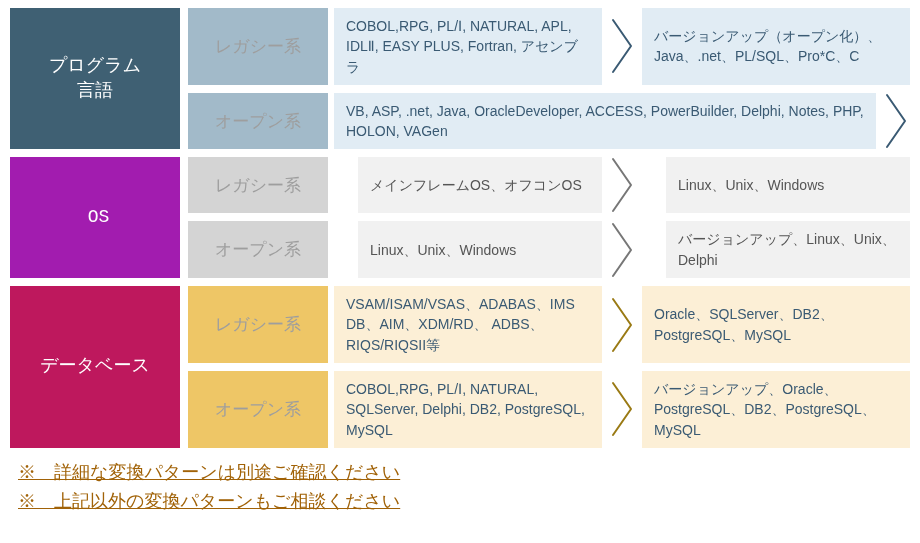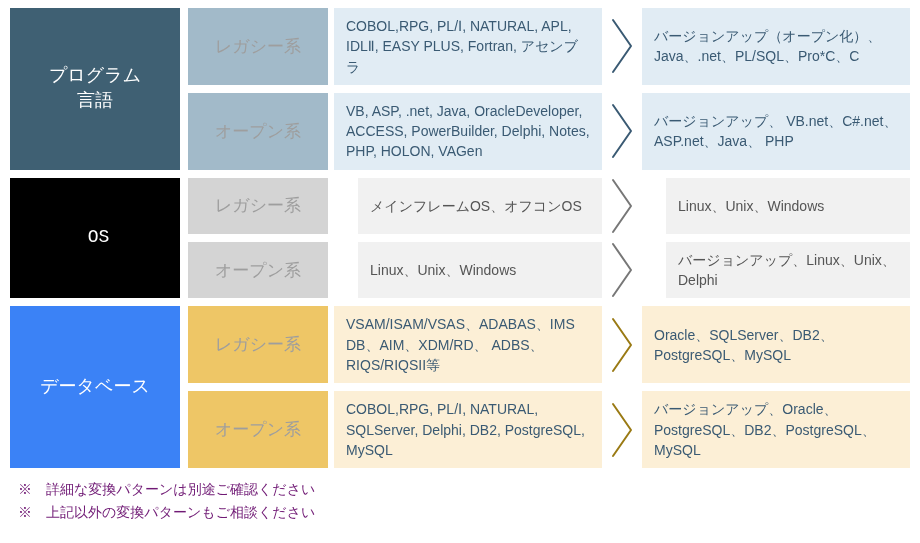--- a/index.html
+++ b/index.html
@@ -42,32 +42,32 @@
     line-height: 1.45;
     font-size: 14px;
   }
   .arrow {
     width: 28px;
     display: flex;
     align-items: center;
     justify-content: center;
   }
   .arrow svg { display: block; }
-  .notes { margin-top: 10px; font-size: 14px; color: #701a75; line-height: 1.6; padding-left: 8px; }
+  .notes { margin-top: 10px; font-size: 18px; color: #a16207; line-height: 1.6; padding-left: 8px; text-decoration: underline; }
 
   
   .c-prog .cat-label { background: #3f6073; }
   .c-prog .sub-label { background: #a2bac9; }
   .c-prog .cell      { background: #e1ecf4; color: #3a5a73; }
 
-  .c-os   .cat-label { background: #000000; padding-left: 7px; }
+  .c-os   .cat-label { background: #a21caf; padding-left: 7px; }
   .c-os   .sub-label { background: #d4d4d4; }
   .c-os   .cell      { background: #f1f1f1; color: #555; margin-left: 24px; }
 
-  .c-db   .cat-label { background: #3b82f6; }
+  .c-db   .cat-label { background: #be185d; }
   .c-db   .sub-label { background: #eec666; }
   .c-db   .cell      { background: #fcefd6; color: #3a5a73; }
 </style>
 </head>
 <body>
 
 <div class="diagram" id="diagram">
     <div class="cat-row c-prog">
       <div class="cat-label" style="white-space: pre-line;">プログラム
 言語</div>
@@ -83,21 +83,20 @@
           <div class="cell">バージョンアップ（オープン化）、Java、.net、PL/SQL、Pro*C、C</div>
         </div>
         <div class="sub-row">
           <div class="sub-label">オープン系</div>
           <div class="cell">VB, ASP, .net, Java, OracleDeveloper, ACCESS, PowerBuilder, Delphi, Notes, PHP, HOLON, VAGen</div>
           <div class="arrow">
             <svg width="22" height="56" viewBox="0 0 22 56">
     <polyline points="2,2 20,28 2,54" fill="none" stroke="#3a5a73" stroke-width="2" stroke-linejoin="round" stroke-linecap="round"></polyline>
   </svg>
           </div>
-          <div class="cell">バージョンアップ、 VB.net、C#.net、ASP.net、Java、 PHP</div>
         </div>
       </div>
     </div>
     <div class="cat-row c-os">
       <div class="cat-label" style="white-space: pre-line;">OS</div>
       <div class="cat-body">
         <div class="sub-row">
           <div class="sub-label">レガシー系</div>
           <div class="cell">メインフレームOS、オフコンOS</div>
           <div class="arrow">

